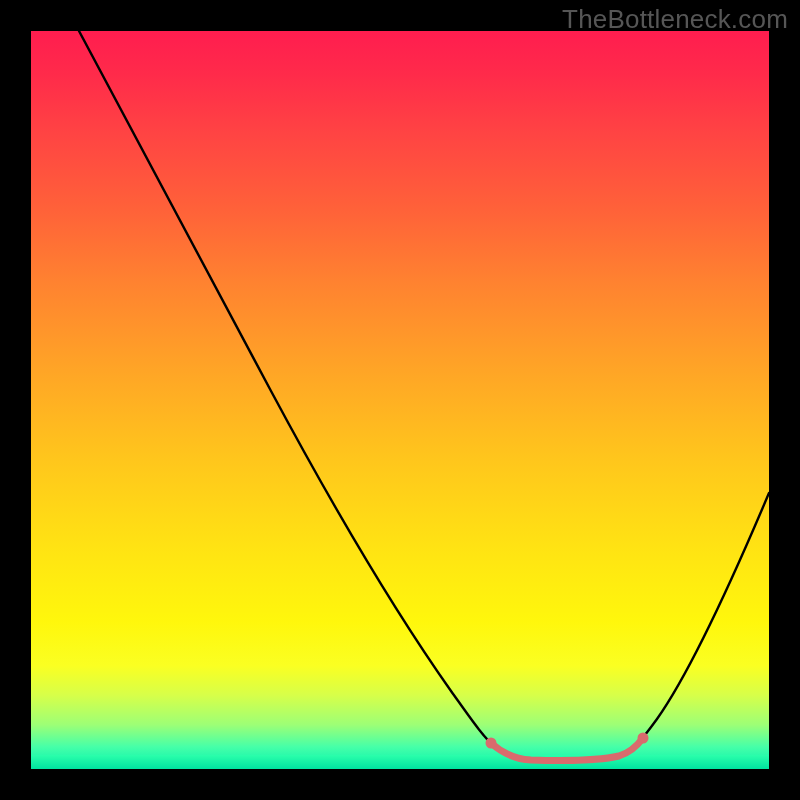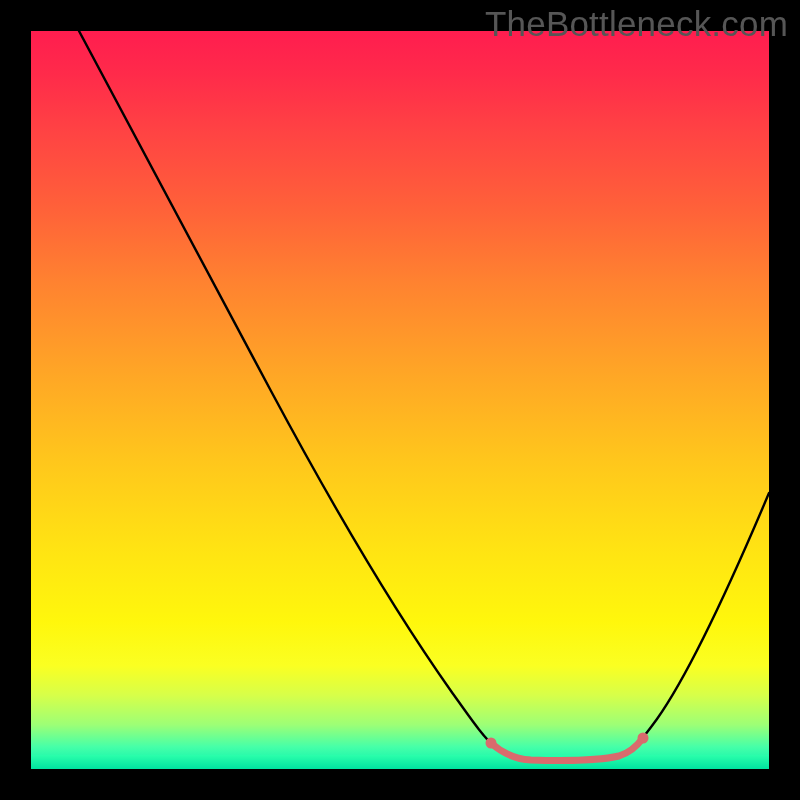--- a/index.html
+++ b/index.html
@@ -8,21 +8,21 @@
     position: relative;
     width: 800px;
     height: 800px;
     background: #000;
   }
   .watermark {
     position: absolute;
     top: 4px;
     right: 12px;
     font-family: Arial, Helvetica, sans-serif;
-    font-size: 35px;
+    font-size: 26px;
     font-weight: 500;
     color: #565656;
     letter-spacing: 0.2px;
     z-index: 5;
     text-align: center;
   }
   .plot-area {
     position: absolute;
     left: 31px;
     top: 31px;

